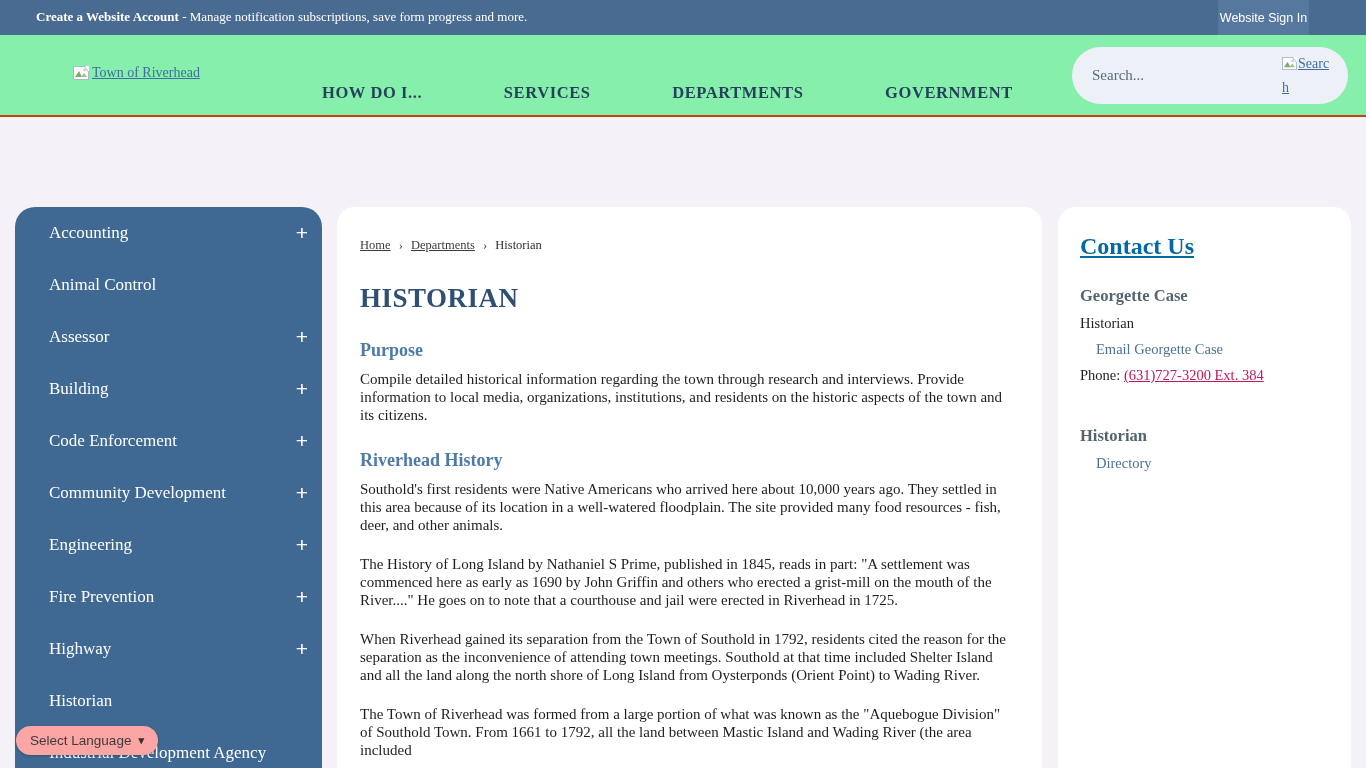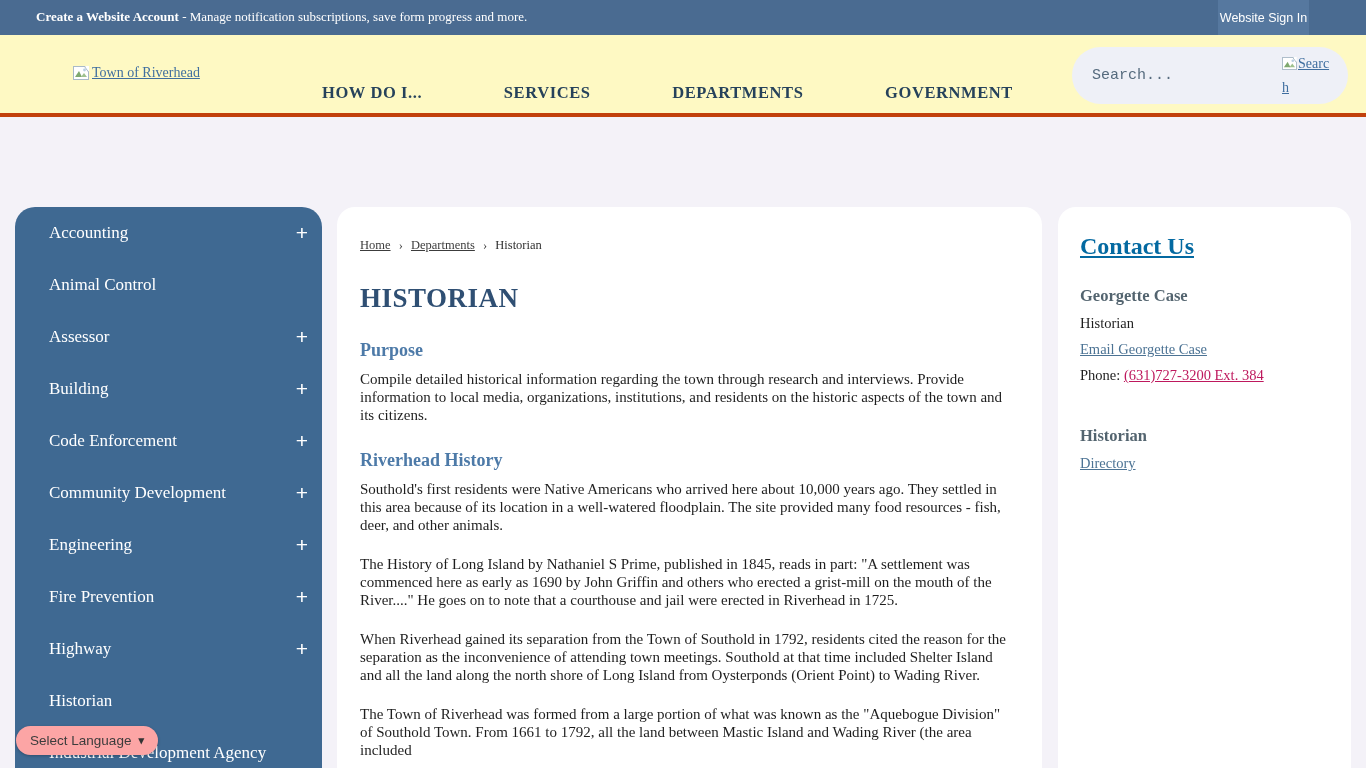--- a/index.html
+++ b/index.html
@@ -11,31 +11,31 @@
             background:#4a6b91; color:#fff; }
   .topbar-msg { position:absolute; left:36px; top:9px; font-size:13px; color:#fff; }
   .topbar-msg b { font-weight:bold; }
   .signin-btn { position:absolute; left:1218px; top:0; width:91px; height:35px;
                 background:#56789f; color:#fff; border:none; cursor:pointer;
                 font-family:"Liberation Sans", sans-serif; font-size:12.5px;
                 display:flex; align-items:center; justify-content:center; }
 
   
   .header { position:absolute; left:0; top:35px; width:1366px; height:82px;
-            background:#fef9c3; border-bottom:4px solid #c2410c; }
+            background:#86efac; border-bottom:2px solid #c2410c; }
   .logo { position:absolute; left:73px; top:30px; display:flex; align-items:center; gap:3px; }
   .logo a { color:#3f6e9f; font-size:14px; text-decoration:underline; cursor:pointer; }
   .main-nav { position:absolute; left:322px; top:0; width:691px; height:82px;
               display:flex; align-items:center; justify-content:space-between; }
   .nav-item { font-size:16.5px; font-weight:bold; color:#26425b; letter-spacing:0.6px;
               cursor:pointer;margin-top:34px; }
   .search-pill { position:absolute; left:1072px; top:12px; width:276px; height:57px;
                  background:#eef0f7; border-radius:29px; display:flex; align-items:center; }
   .search-input { flex:1; height:100%; background:transparent; border:none; outline:none;
-                  padding-left:20px; font-family:Liberation Mono, monospace;
+                  padding-left:20px; font-family:Liberation Serif, serif;
                   font-size:15px; color:#40566b; }
   .search-input::placeholder { color:#54播6b7c; color:#566b7e; opacity:1; }
   .search-go { width:52px; margin-right:14px; font-size:14px; line-height:24px;
                color:#3f6e9f; text-decoration:underline; cursor:pointer;
                word-break:break-all; text-align:left; }
   .search-go .bimg { display:inline-block; vertical-align:-2px; margin-right:1px; }
 
   
   .bimg svg { display:block; }
 
@@ -70,21 +70,21 @@
   h2.section-h.first { }
   .content-card p { font-size:15px; line-height:18px; color:#1e1e1e; margin-bottom:21px; }
 
   
   .contact-card { position:absolute; left:1058px; top:207px; width:293px; height:600px;
                   background:#ffffff; border-radius:18px; padding:26px 20px 0 22px; }
   .contact-title { font-size:24px; font-weight:bold; color:#0369a1;text-decoration:underline; }
   .contact-name { margin-top:26px; font-size:16.5px; font-weight:bold; color:#53646f; }
   .contact-role { margin-top:9px; font-size:14.5px; color:#1e1e1e; }
   .contact-link { display:inline-block; margin-top:9px; font-size:14.5px; color:#4c7394;
-                  text-decoration:underline; cursor:pointer; }
+                  cursor:pointer;margin-left:16px; }
   .contact-phone { margin-top:9px; font-size:14.5px; color:#1e1e1e; }
   .contact-phone a { color:#be185d; text-decoration:underline; cursor:pointer;margin-top:36px; }
   .contact-dept { margin-top:42px; font-size:16.5px; font-weight:bold; color:#53646f; }
 </style>
 </head>
 <body>
 
 <div class="topbar">
   <div class="topbar-msg">
     <b>Create a Website Account</b><span> - Manage notification subscriptions, save form progress and more.</span>

